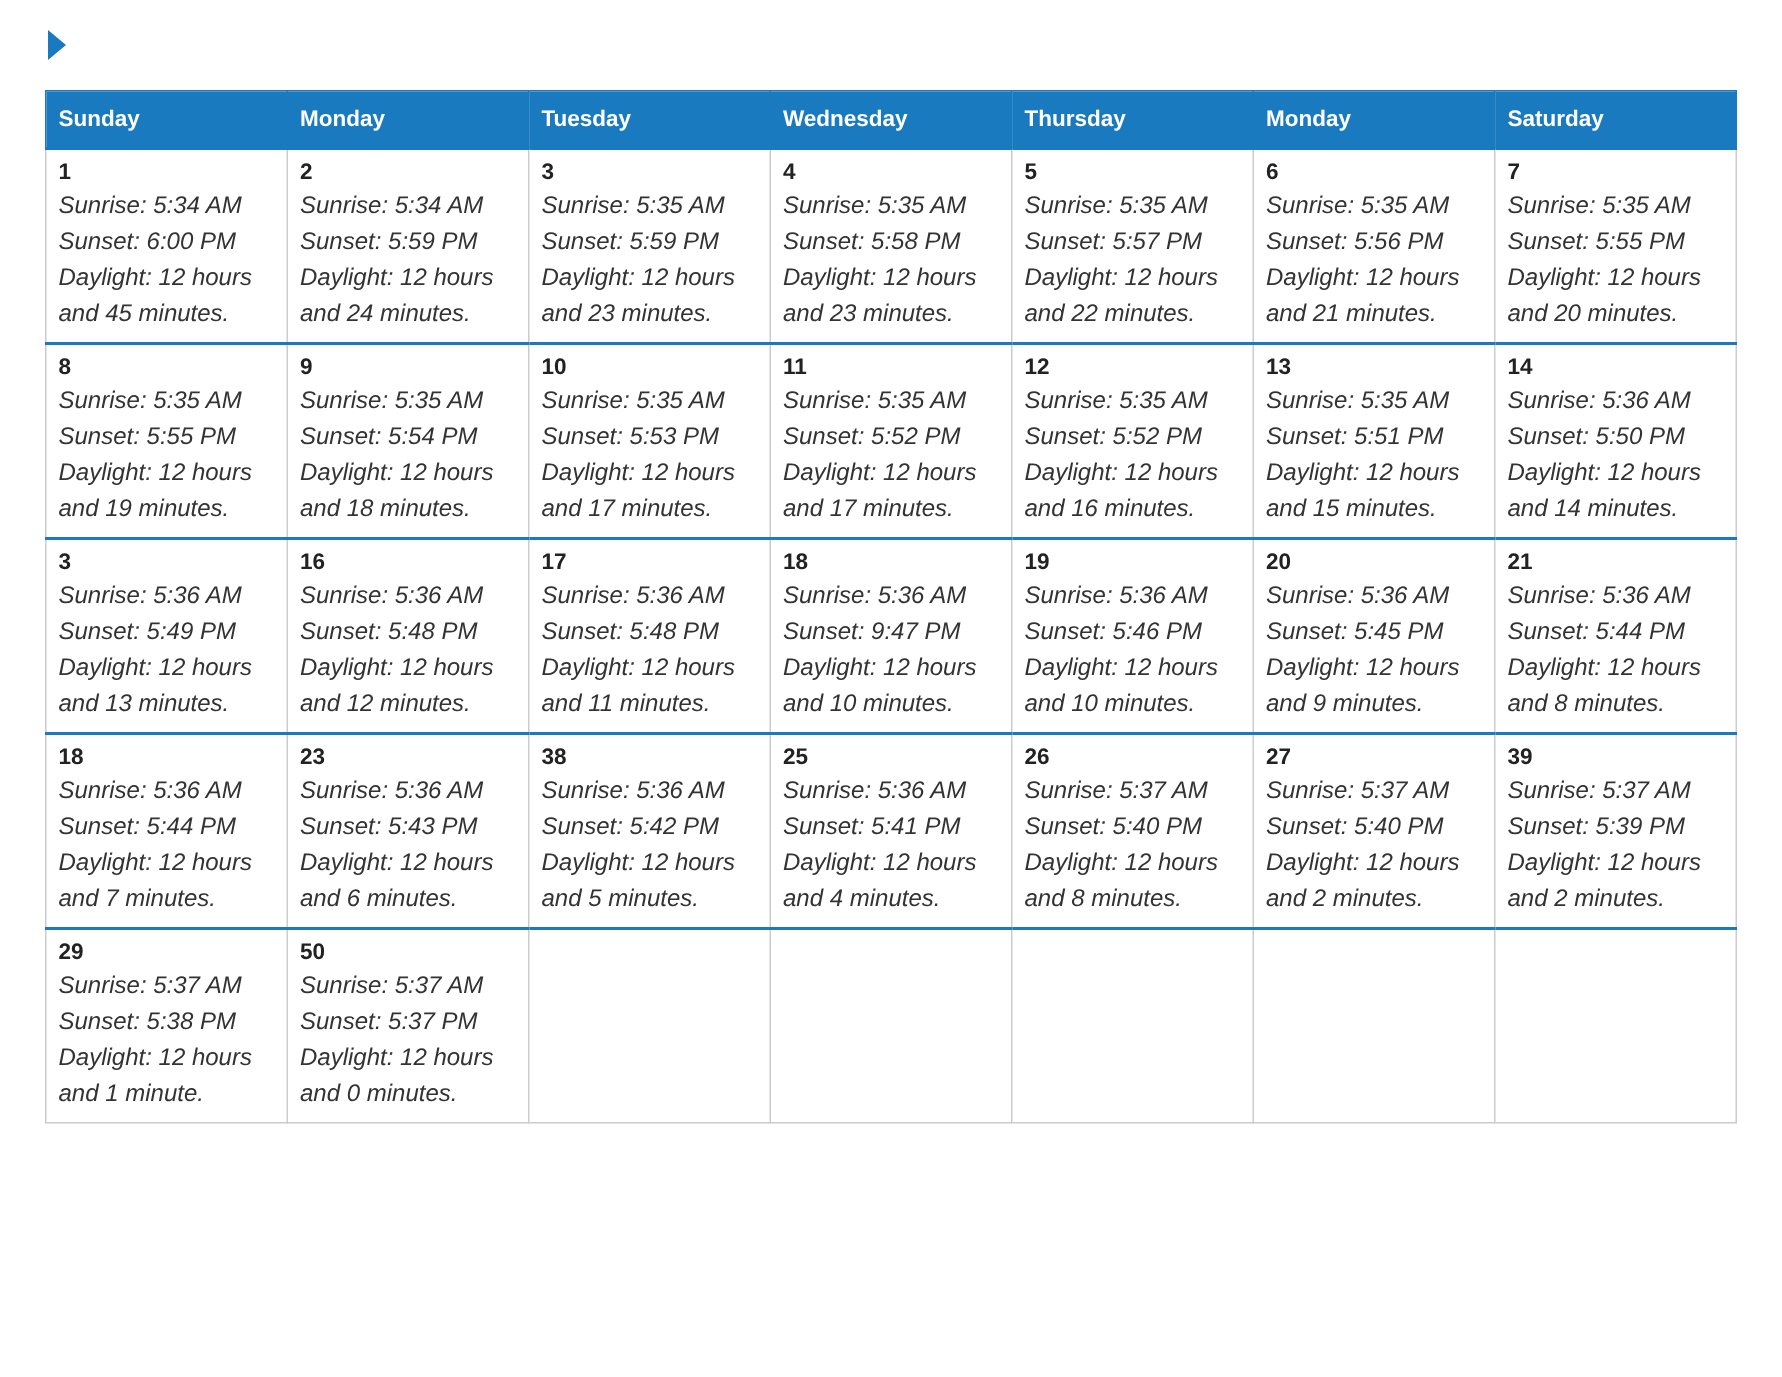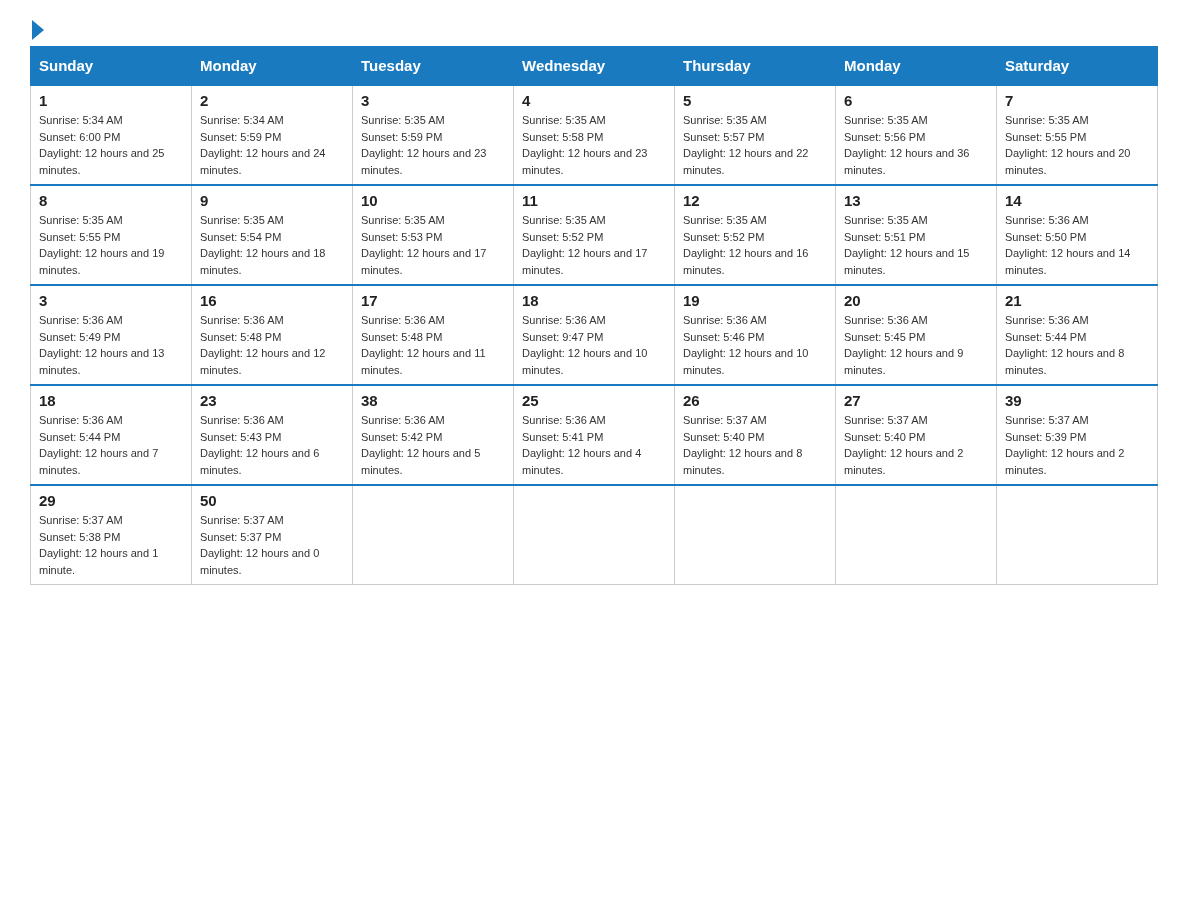--- a/index.html
+++ b/index.html
@@ -53,21 +53,21 @@
       color: #222;
     }
     .subtitle {
       font-size: 20px;
       color: #444;
       margin-top: 4px;
     }
     .calendar-table {
       width: 100%;
       border-collapse: collapse;
-      margin-top: 10px;
+      margin-top: 24px;
     }
     .calendar-table th {
       background-color: #1a7abf;
       color: white;
       padding: 10px 8px;
       text-align: left;
       font-size: 15px;
       font-weight: bold;
       border: 1px solid #1a7abf;
     }
@@ -81,23 +81,24 @@
       min-height: 90px;
     }
     .day-number {
       font-size: 15px;
       font-weight: bold;
       color: #222;
       display: block;
       margin-bottom: 3px;
     }
     .day-info {
-      font-size: 11px;
+      font-size: 16px;
       line-height: 1.5;
       color: #333;
+      font-style: italic;
     }
     .empty-cell {
       background: #fff;
     }
     .row-separator td {
       border-top: 2px solid #1a7abf;
     }
   </style>
 </head>
 <body>
@@ -130,21 +131,21 @@
         <th>Saturday</th>
       </tr>
   </thead>
   <tbody id="calendar-body">
   <tr class="row-separator">
         <td>
           <span class="day-number">1</span>
           <div class="day-info">
             <span>Sunrise: 5:34 AM</span><br>
             <span>Sunset: 6:00 PM</span><br>
-            <span>Daylight: 12 hours and 25 minutes.</span>
+            <span>Daylight: 12 hours and 45 minutes.</span>
           </div>
         </td>
         <td>
           <span class="day-number">2</span>
           <div class="day-info">
             <span>Sunrise: 5:34 AM</span><br>
             <span>Sunset: 5:59 PM</span><br>
             <span>Daylight: 12 hours and 24 minutes.</span>
           </div>
         </td>
@@ -170,21 +171,21 @@
             <span>Sunrise: 5:35 AM</span><br>
             <span>Sunset: 5:57 PM</span><br>
             <span>Daylight: 12 hours and 22 minutes.</span>
           </div>
         </td>
         <td>
           <span class="day-number">6</span>
           <div class="day-info">
             <span>Sunrise: 5:35 AM</span><br>
             <span>Sunset: 5:56 PM</span><br>
-            <span>Daylight: 12 hours and 36 minutes.</span>
+            <span>Daylight: 12 hours and 21 minutes.</span>
           </div>
         </td>
         <td>
           <span class="day-number">7</span>
           <div class="day-info">
             <span>Sunrise: 5:35 AM</span><br>
             <span>Sunset: 5:55 PM</span><br>
             <span>Daylight: 12 hours and 20 minutes.</span>
           </div>
         </td>

